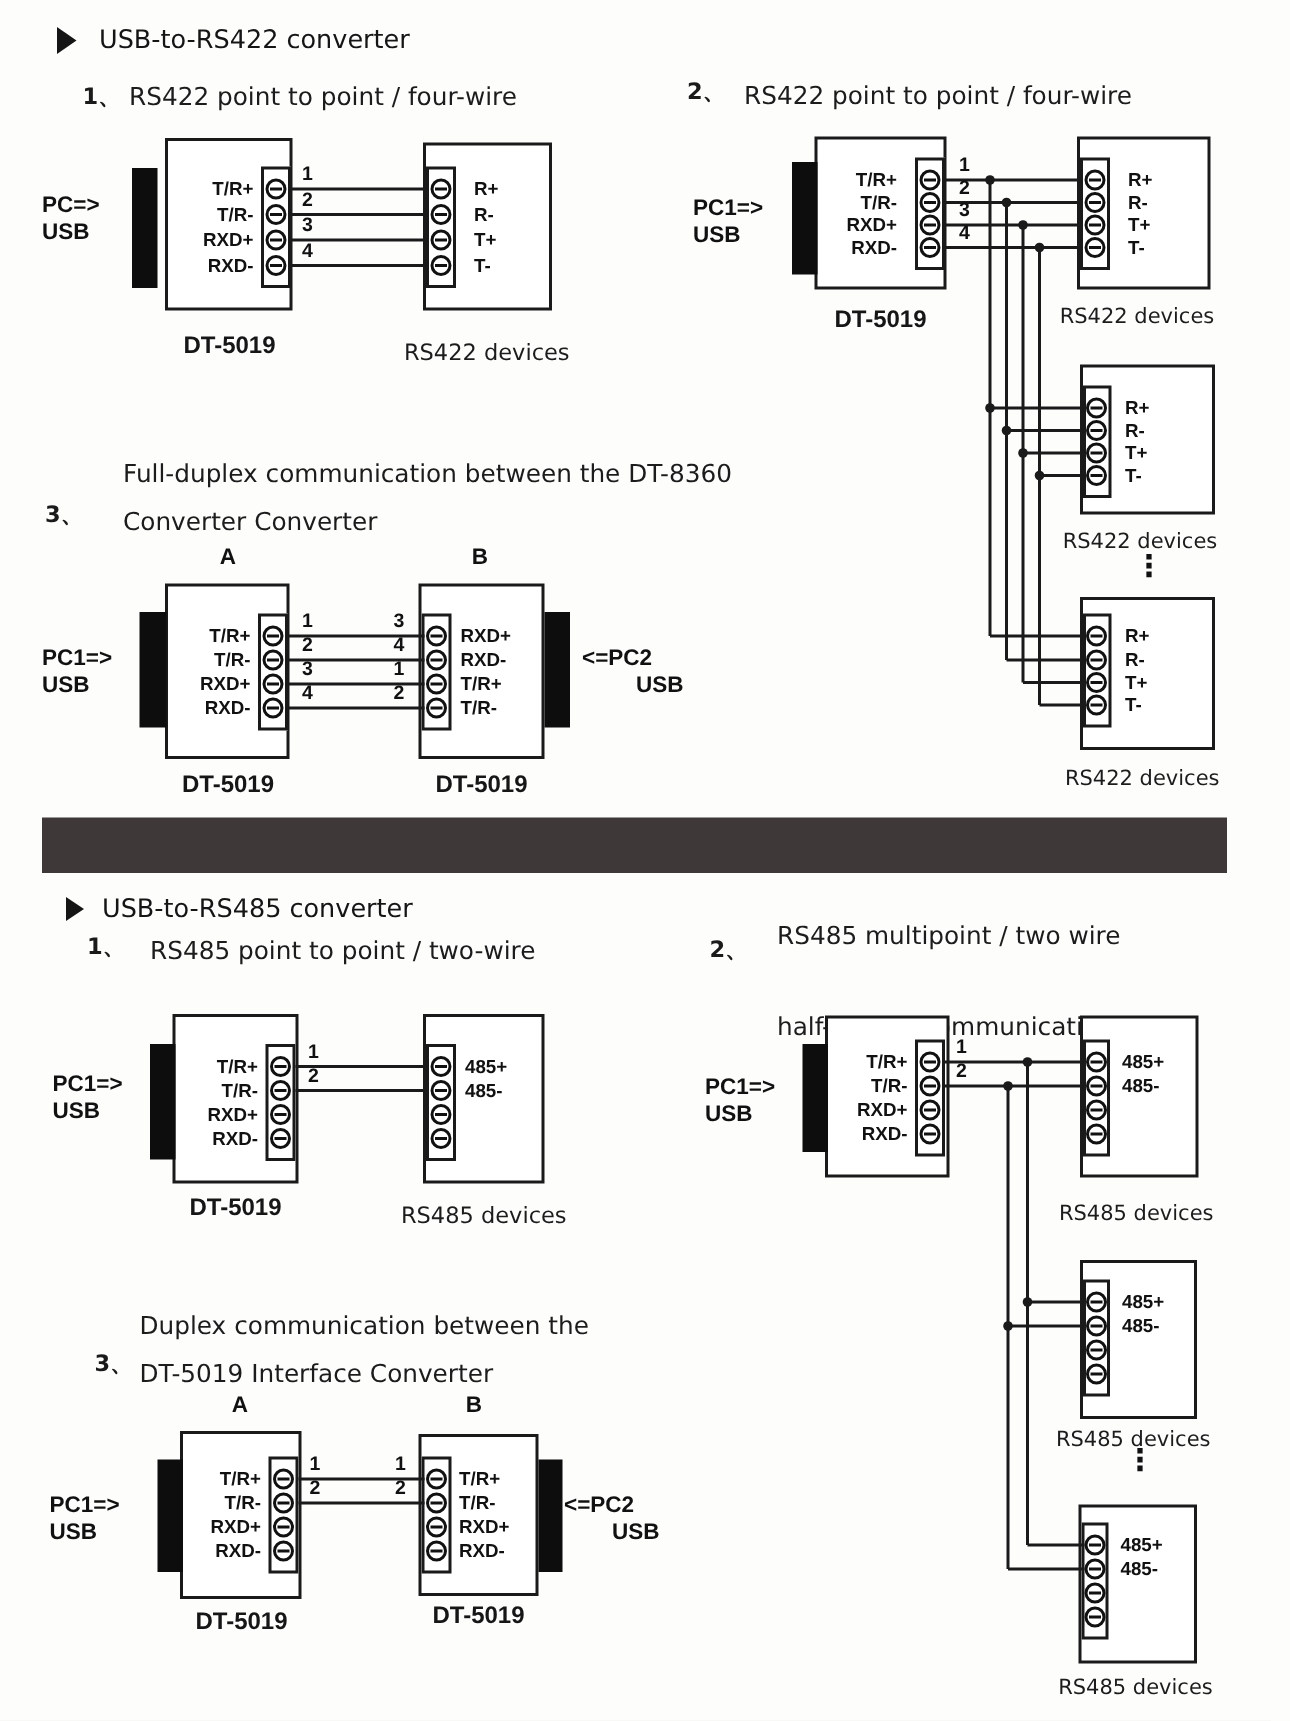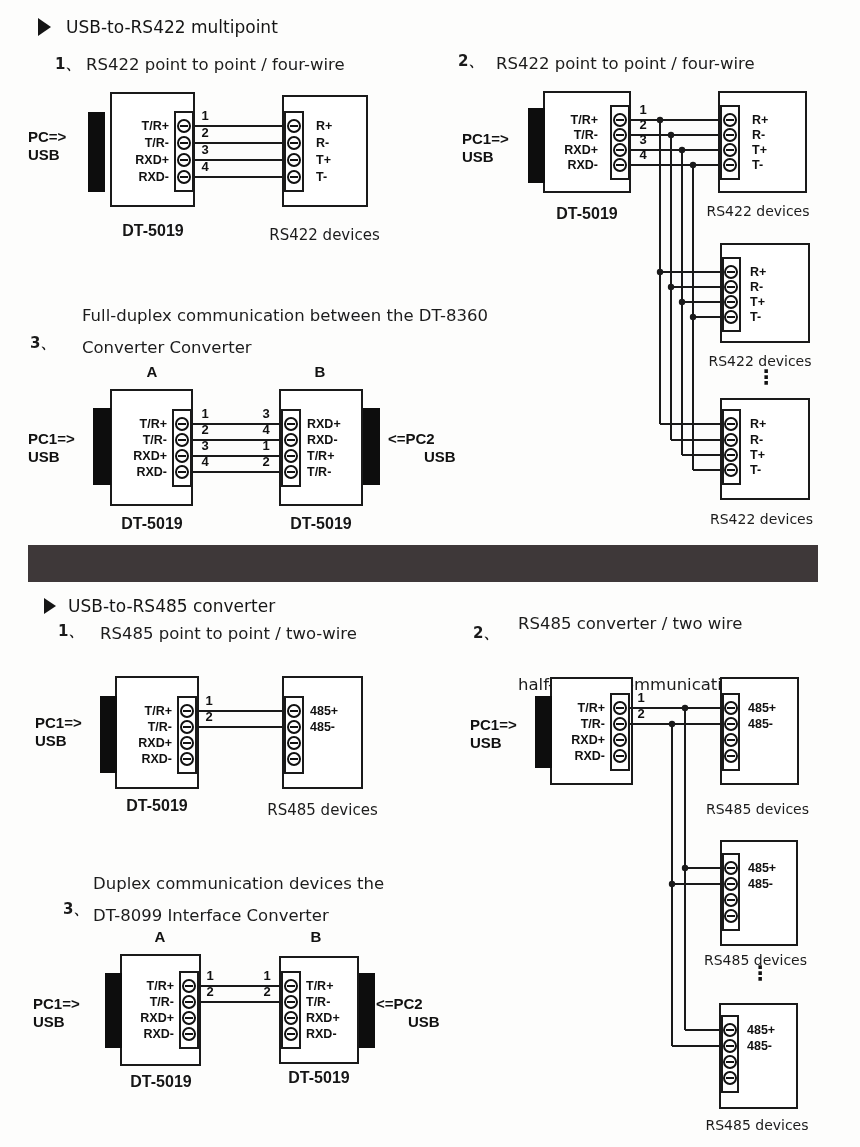--- a/index.html
+++ b/index.html
@@ -34,21 +34,21 @@
   .divider{position:absolute;background:#3e3839;z-index:1}
   .wires{position:absolute;left:0;top:0;z-index:5;pointer-events:none}
 </style>
 </head>
 <body>
 
 <div class="stage">
 
   <div>
     <span class="tri" style="left:38px;top:18px"></span>
-    <div class="hdr" style="left:66px;top:17px">USB-to-RS422 multipoint</div>
+    <div class="hdr" style="left:66px;top:17px">USB-to-RS422 converter</div>
 
     <div>
       <div class="tnum" style="left:55px;top:55px">1、</div>
       <div class="title" style="left:86px;top:55px">RS422 point to point / four-wire</div>
 
       <div class="pc" style="left:28px;top:128px">PC=&gt;</div>
       <div class="pc" style="left:28px;top:146px">USB</div>
       <div class="usbc" style="left:88px;top:112px;width:17px;height:80px"></div>
 
       <div class="box" style="left:110px;top:92px;width:85px;height:115px"></div>
@@ -235,21 +235,21 @@
       <span class="term" style="left:287px;top:752px"></span>
       <div class="pin" style="left:310px;top:704px">485+</div>
       <div class="pin" style="left:310px;top:720px">485-</div>
 
       <div class="dt" style="left:112px;top:796px;width:90px">DT-5019</div>
       <div class="dev" style="left:250px;top:801px;width:145px">RS485 devices</div>
     </div>
 
     <div>
       <div class="tnum" style="left:473px;top:624px">2、</div>
-      <div class="title" style="left:518px;top:614px">RS485 converter / two wire</div>
+      <div class="title" style="left:518px;top:614px">RS485 multipoint / two wire</div>
       <div class="title" style="left:518px;top:675px">half-duplex communication</div>
 
       <div class="pc" style="left:470px;top:716px">PC1=&gt;</div>
       <div class="pc" style="left:470px;top:734px">USB</div>
       <div class="usbc" style="left:535px;top:696px;width:17px;height:72px"></div>
 
       <div class="box" style="left:550px;top:677px;width:83px;height:108px"></div>
       <div class="tblock" style="left:610px;top:693px;width:20px;height:78px"></div>
       <span class="term" style="left:613px;top:701px"></span>
       <span class="term" style="left:613px;top:717px"></span>
@@ -290,23 +290,23 @@
       <span class="term" style="left:723px;top:1023px"></span>
       <span class="term" style="left:723px;top:1039px"></span>
       <span class="term" style="left:723px;top:1055px"></span>
       <span class="term" style="left:723px;top:1071px"></span>
       <div class="pin" style="left:747px;top:1023px">485+</div>
       <div class="pin" style="left:747px;top:1039px">485-</div>
       <div class="dev" style="left:698px;top:1116px;width:118px;font-size:14px">RS485 devices</div>
     </div>
 
     <div>
-      <div class="title" style="left:93px;top:874px">Duplex communication devices the</div>
+      <div class="title" style="left:93px;top:874px">Duplex communication between the</div>
       <div class="tnum" style="left:63px;top:900px">3、</div>
-      <div class="title" style="left:93px;top:906px">DT-8099 Interface Converter</div>
+      <div class="title" style="left:93px;top:906px">DT-5019 Interface Converter</div>
 
       <div class="ab" style="left:150px;top:928px">A</div>
       <div class="ab" style="left:306px;top:928px">B</div>
 
       <div class="pc" style="left:33px;top:995px">PC1=&gt;</div>
       <div class="pc" style="left:33px;top:1013px">USB</div>
       <div class="usbc" style="left:105px;top:973px;width:17px;height:75px"></div>
 
       <div class="box" style="left:120px;top:954px;width:81px;height:112px"></div>
       <div class="tblock" style="left:179px;top:971px;width:20px;height:78px"></div>

